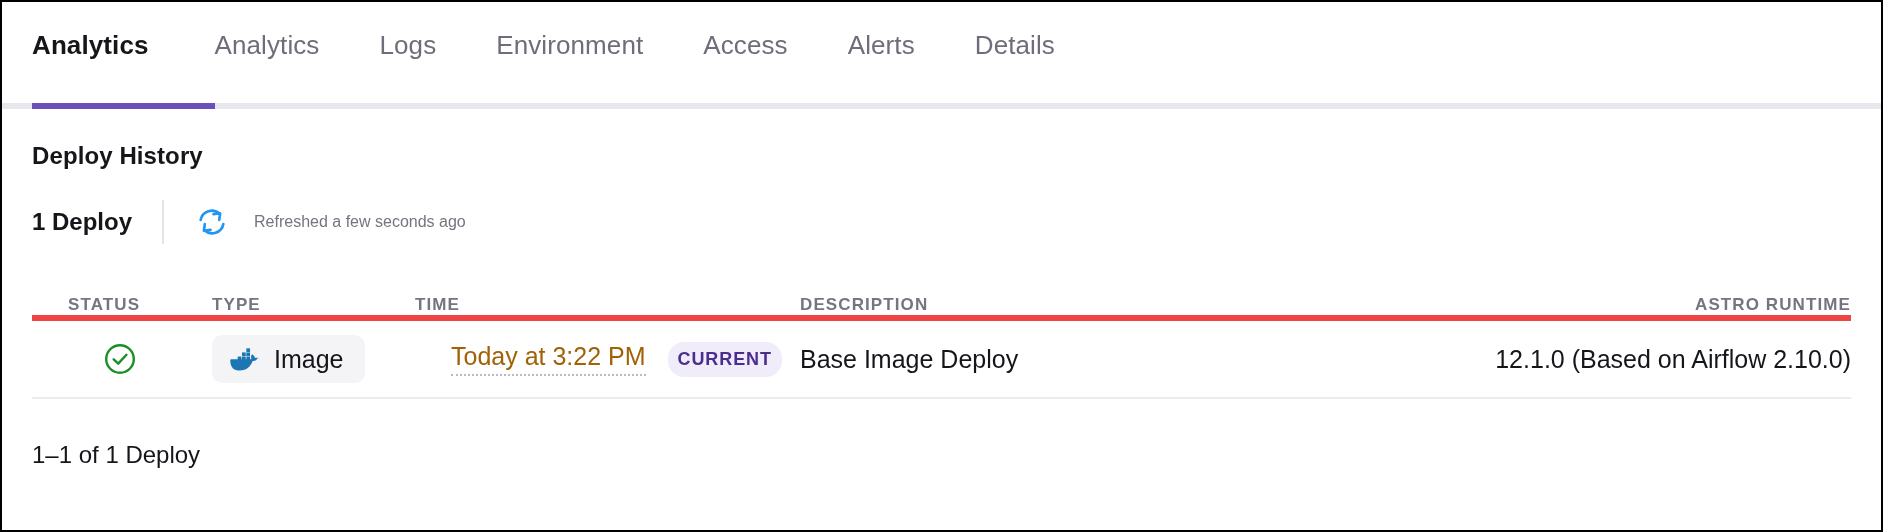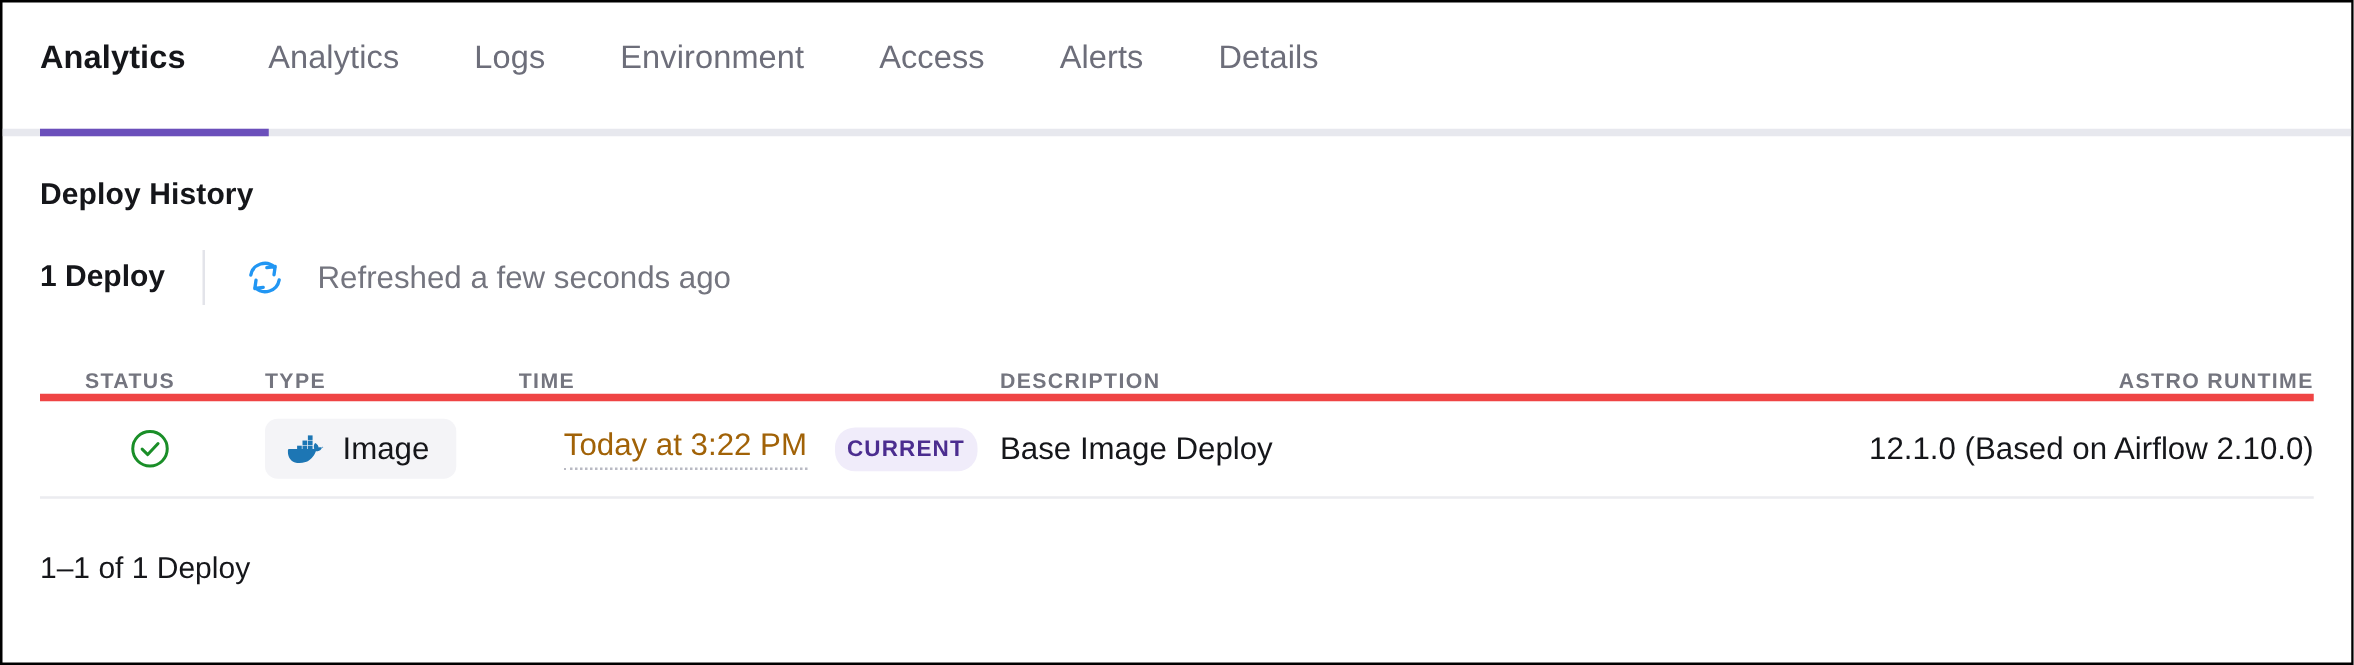--- a/index.html
+++ b/index.html
@@ -98,21 +98,21 @@
   }
   .refresh-icon {
     width: 32px;
     height: 32px;
     display: inline-flex;
     align-items: center;
     justify-content: center;
     cursor: pointer;
   }
   .refresh-text {
-    font-size: 25px;
+    font-size: 16px;
     color: #74757f;
     margin-left: 26px;
     white-space: nowrap;
   }
 
   
   .table {
     margin: 27px 30px 0 30px;
   }
   .thead {

